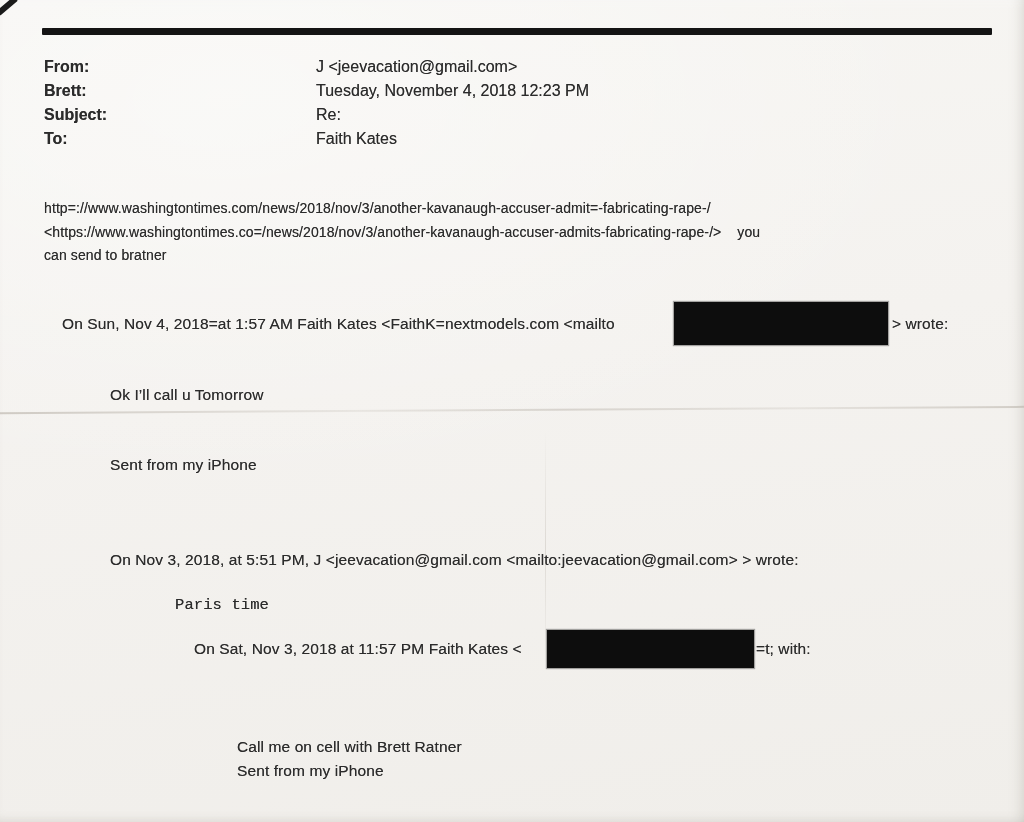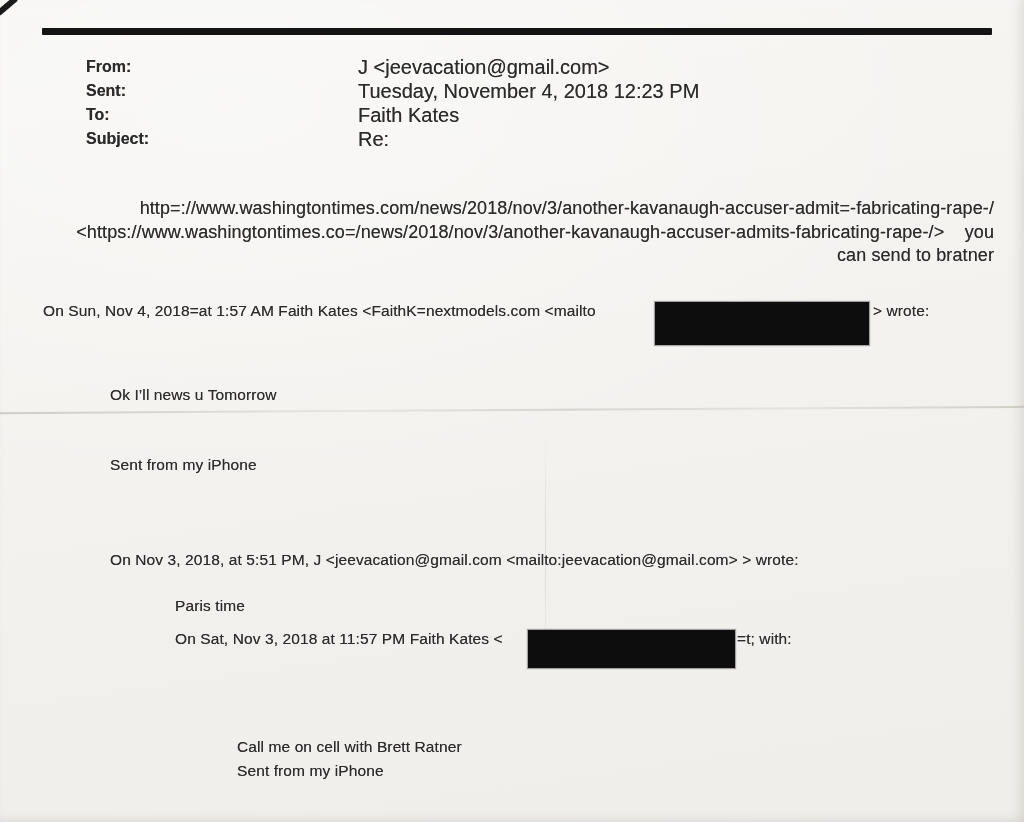--- a/index.html
+++ b/index.html
@@ -30,32 +30,32 @@
 
   
   .top-rule{
     position:absolute; left:42px; top:28px;
     width:950px; height:7px;
     background:#141414; border-radius:1px;
   }
 
   
   .hdr{ position:absolute; left:44px; top:55px; }
-  .hdr-row{ display:flex; height:24px; align-items:center;margin-left:42px; }
+  .hdr-row{ display:flex; height:24px; align-items:center; }
   .hdr-label{ width:272px; font-weight:bold; font-size:16px; }
-  .hdr-value{ font-size:20px; white-space:pre; }
+  .hdr-value{ font-size:16px; white-space:pre; }
 
   
   .para{ position:absolute; left:44px; top:197px; width:950px; }
-  .para .line{ font-size:18px; line-height:23.5px; white-space:pre; letter-spacing:.1px;text-align:right; }
+  .para .line{ font-size:14px; line-height:23.5px; white-space:pre; letter-spacing:.1px; }
 
   .bodyline{ position:absolute; font-size:15.5px; line-height:17px; white-space:pre; letter-spacing:.1px; }
 
   
-  .qrow{ position:absolute; display:flex; align-items:flex-start; white-space:pre; }
+  .qrow{ position:absolute; display:flex; align-items:center; white-space:pre;margin-left:19px; }
   .qrow .qtxt{ font-size:15.5px; letter-spacing:.1px; }
   .redaction{ background:#0d0d0d; flex:none; box-shadow:0 0 1px 1px rgba(13,13,13,.35); }
   .redaction.r1{ width:214px; height:43px; margin-right:4px; }
   .redaction.r2{ width:207px; height:38px; margin-right:2px; }
   .qrow.q1{ left:43px; top:302px; height:43px; }
   .qrow.q1 .qtxt.before{ min-width:612px; }
   .qrow.q3{ left:175px; top:630px; height:38px; }
   .qrow.q3 .qtxt.before{ min-width:353px; }
 
   
@@ -79,55 +79,55 @@
 
   <div class="corner-mark"></div>
   <div class="top-rule"></div>
 
   <div class="hdr">
     <div class="hdr-row">
       <div class="hdr-label txt">From:</div>
       <div class="hdr-value txt">J &lt;jeevacation@gmail.com&gt;</div>
     </div>
     <div class="hdr-row">
-      <div class="hdr-label txt">Sent:</div>
+      <div class="hdr-label txt">Brett:</div>
       <div class="hdr-value txt">Tuesday, November 4, 2018 12:23 PM</div>
+    </div>
+    <div class="hdr-row">
+      <div class="hdr-label txt">Subject:</div>
+      <div class="hdr-value txt">Re:</div>
     </div>
     <div class="hdr-row">
       <div class="hdr-label txt">To:</div>
       <div class="hdr-value txt">Faith Kates</div>
-    </div>
-    <div class="hdr-row">
-      <div class="hdr-label txt">Subject:</div>
-      <div class="hdr-value txt">Re:</div>
     </div>
   </div>
 
   <div class="para">
     <div class="line txt">http=://www.washingtontimes.com/news/2018/nov/3/another-kavanaugh-accuser-admit=-fabricating-rape-/</div>
     <div class="line txt">&lt;https://www.washingtontimes.co=/news/2018/nov/3/another-kavanaugh-accuser-admits-fabricating-rape-/&gt;    you</div>
     <div class="line txt">can send to bratner</div>
   </div>
 
   <div class="qrow q1">
     <span class="qtxt before txt">On Sun, Nov 4, 2018=at 1:57 AM Faith Kates &lt;FaithK=nextmodels.com &lt;mailto</span>
     <span class="redaction r1"></span>
     <span class="qtxt txt">&gt; wrote:</span>
   </div>
 
-  <div class="bodyline txt" style="left:110px; top:386px;">Ok I’ll news u Tomorrow</div>
+  <div class="bodyline txt" style="left:110px; top:386px;">Ok I’ll call u Tomorrow</div>
 
   <div class="crease-h"></div>
   <div class="crease-v"></div>
 
   <div class="bodyline txt" style="left:110px; top:456px;">Sent from my iPhone</div>
 
   <div class="bodyline txt" style="left:110px; top:503px;margin-top:48px;">On Nov 3, 2018, at 5:51 PM, J &lt;jeevacation@gmail.com &lt;mailto:jeevacation@gmail.com&gt; &gt; wrote:</div>
 
-  <div class="bodyline txt" style="left:175px; top:597px;">Paris time</div>
+  <div class="bodyline txt" style="left:175px; top:597px;font-family:Liberation Mono, monospace;">Paris time</div>
 
   <div class="qrow q3">
     <span class="qtxt before txt">On Sat, Nov 3, 2018 at 11:57 PM Faith Kates &lt;</span>
     <span class="redaction r2"></span>
     <span class="qtxt txt">=t; with:</span>
   </div>
 
   <div class="bodyline txt" style="left:237px; top:738px;">Call me on cell with Brett Ratner</div>
   <div class="bodyline txt" style="left:237px; top:762px;">Sent from my iPhone</div>
 

